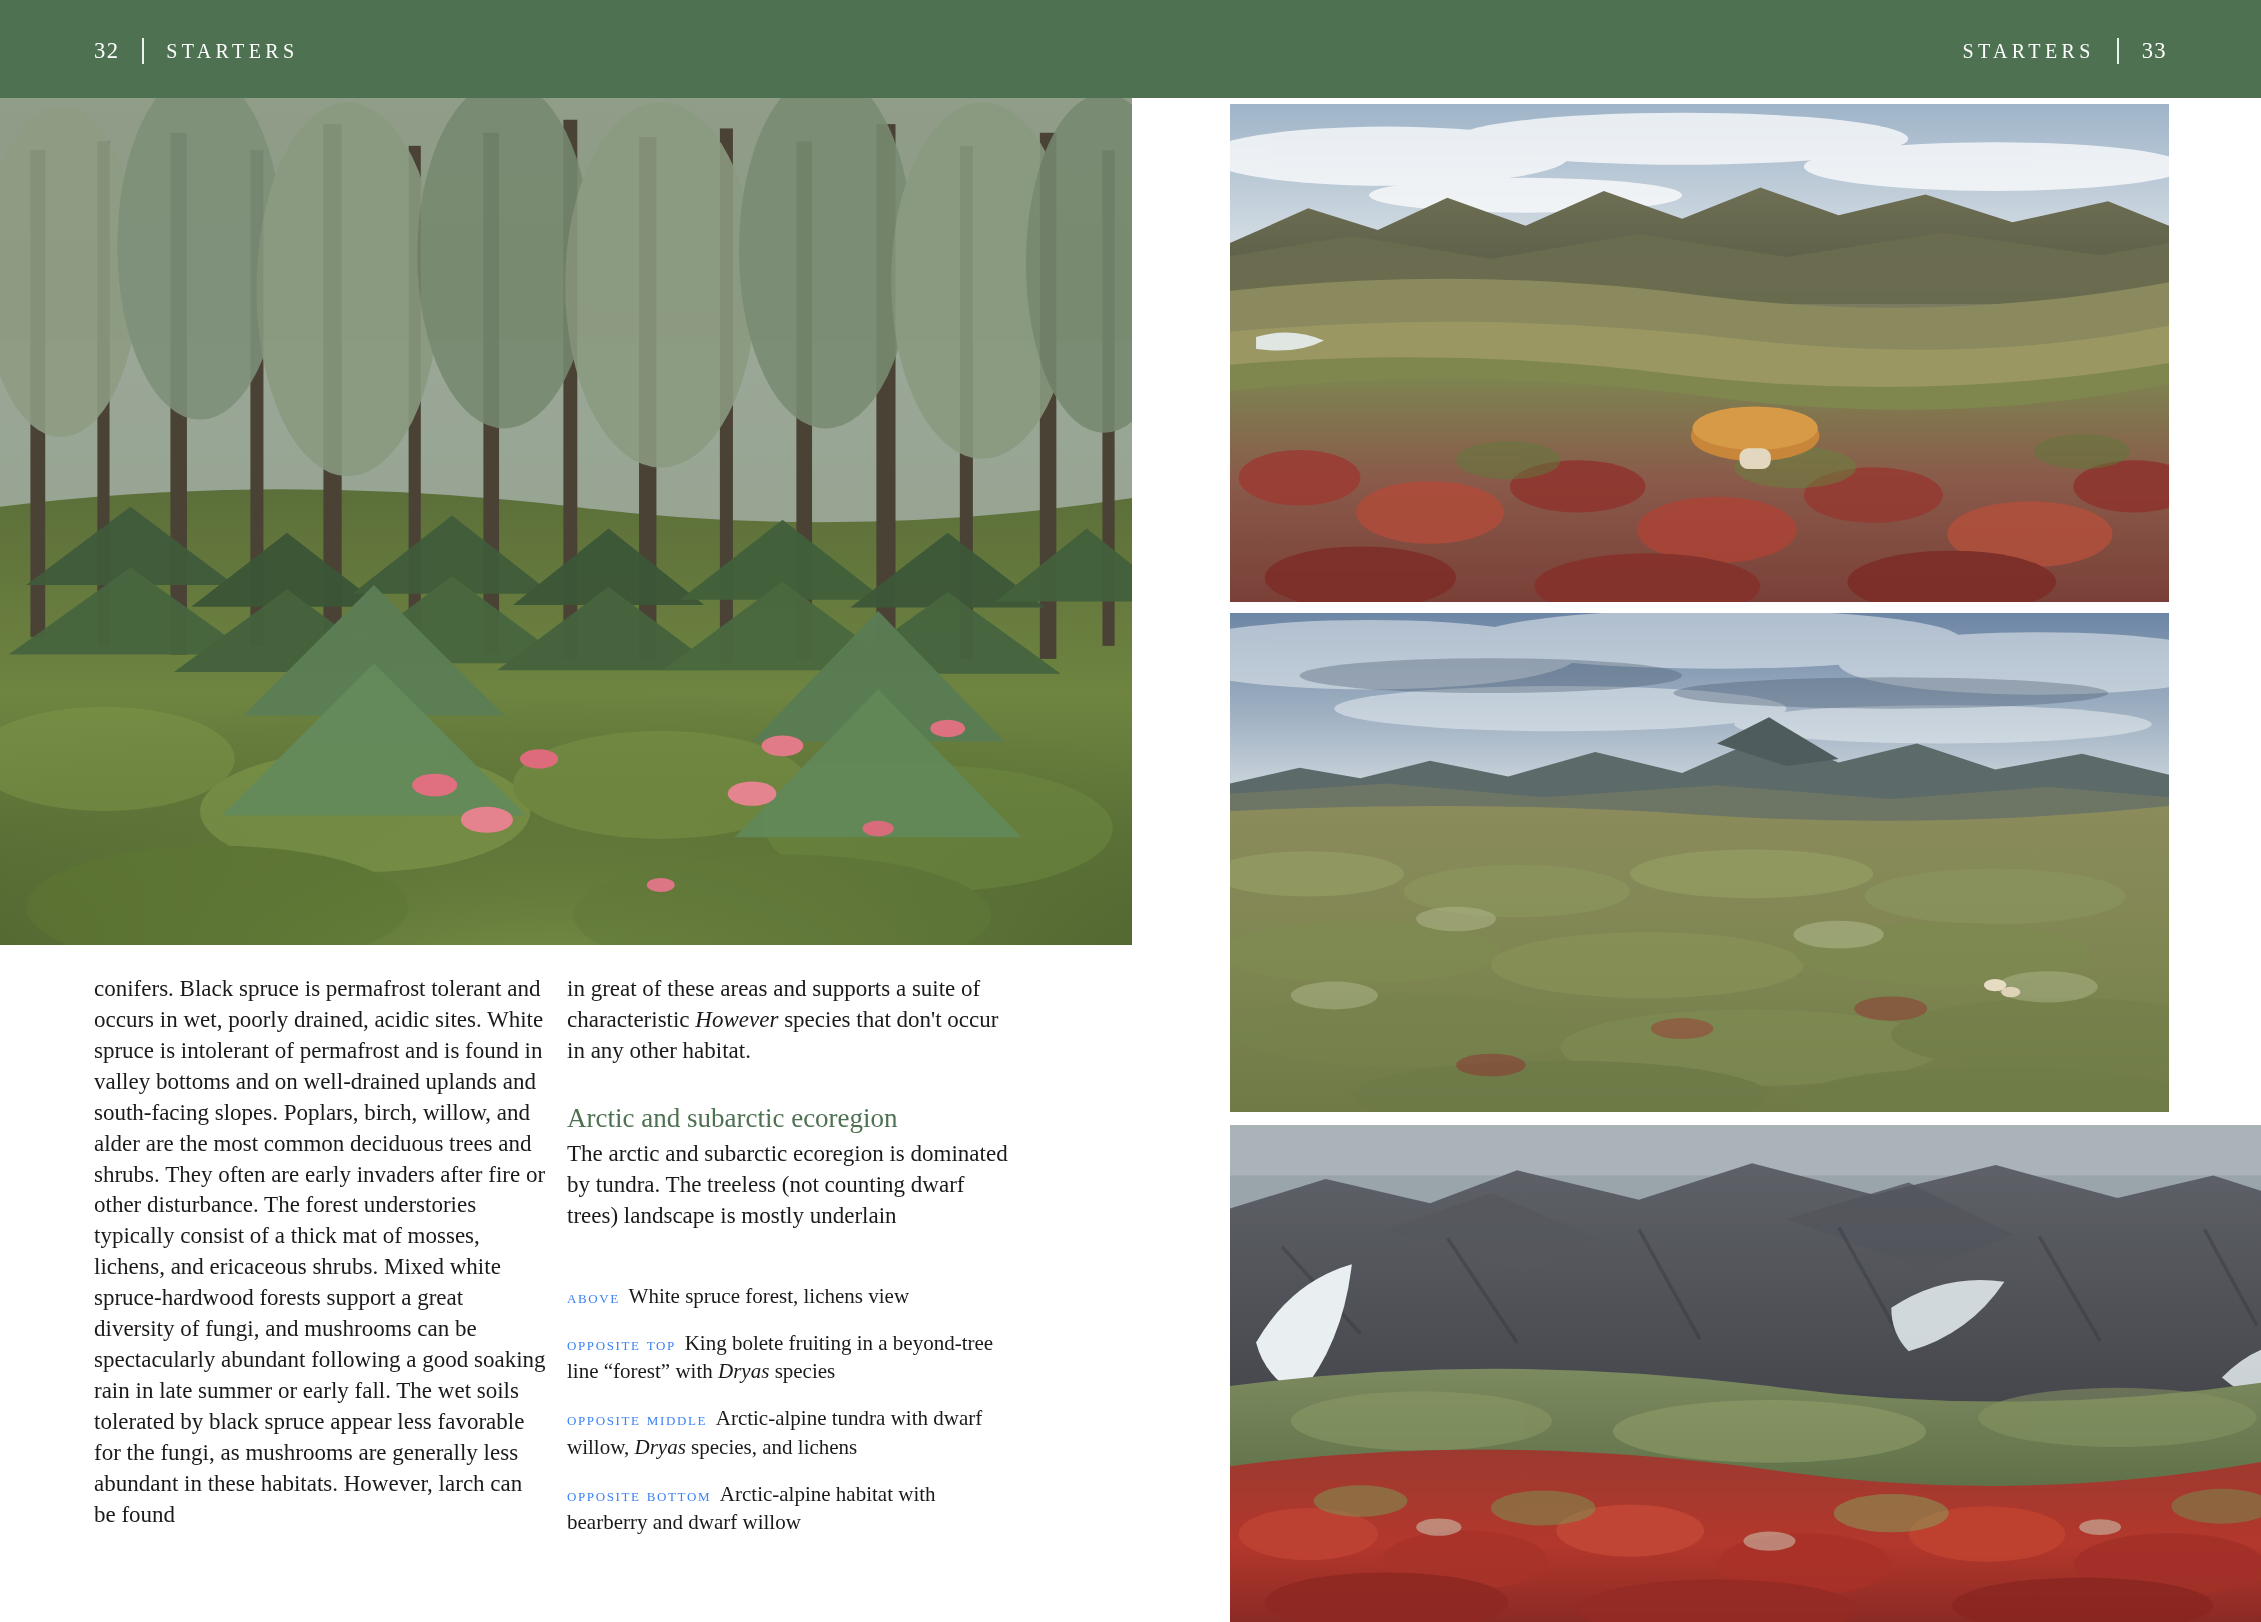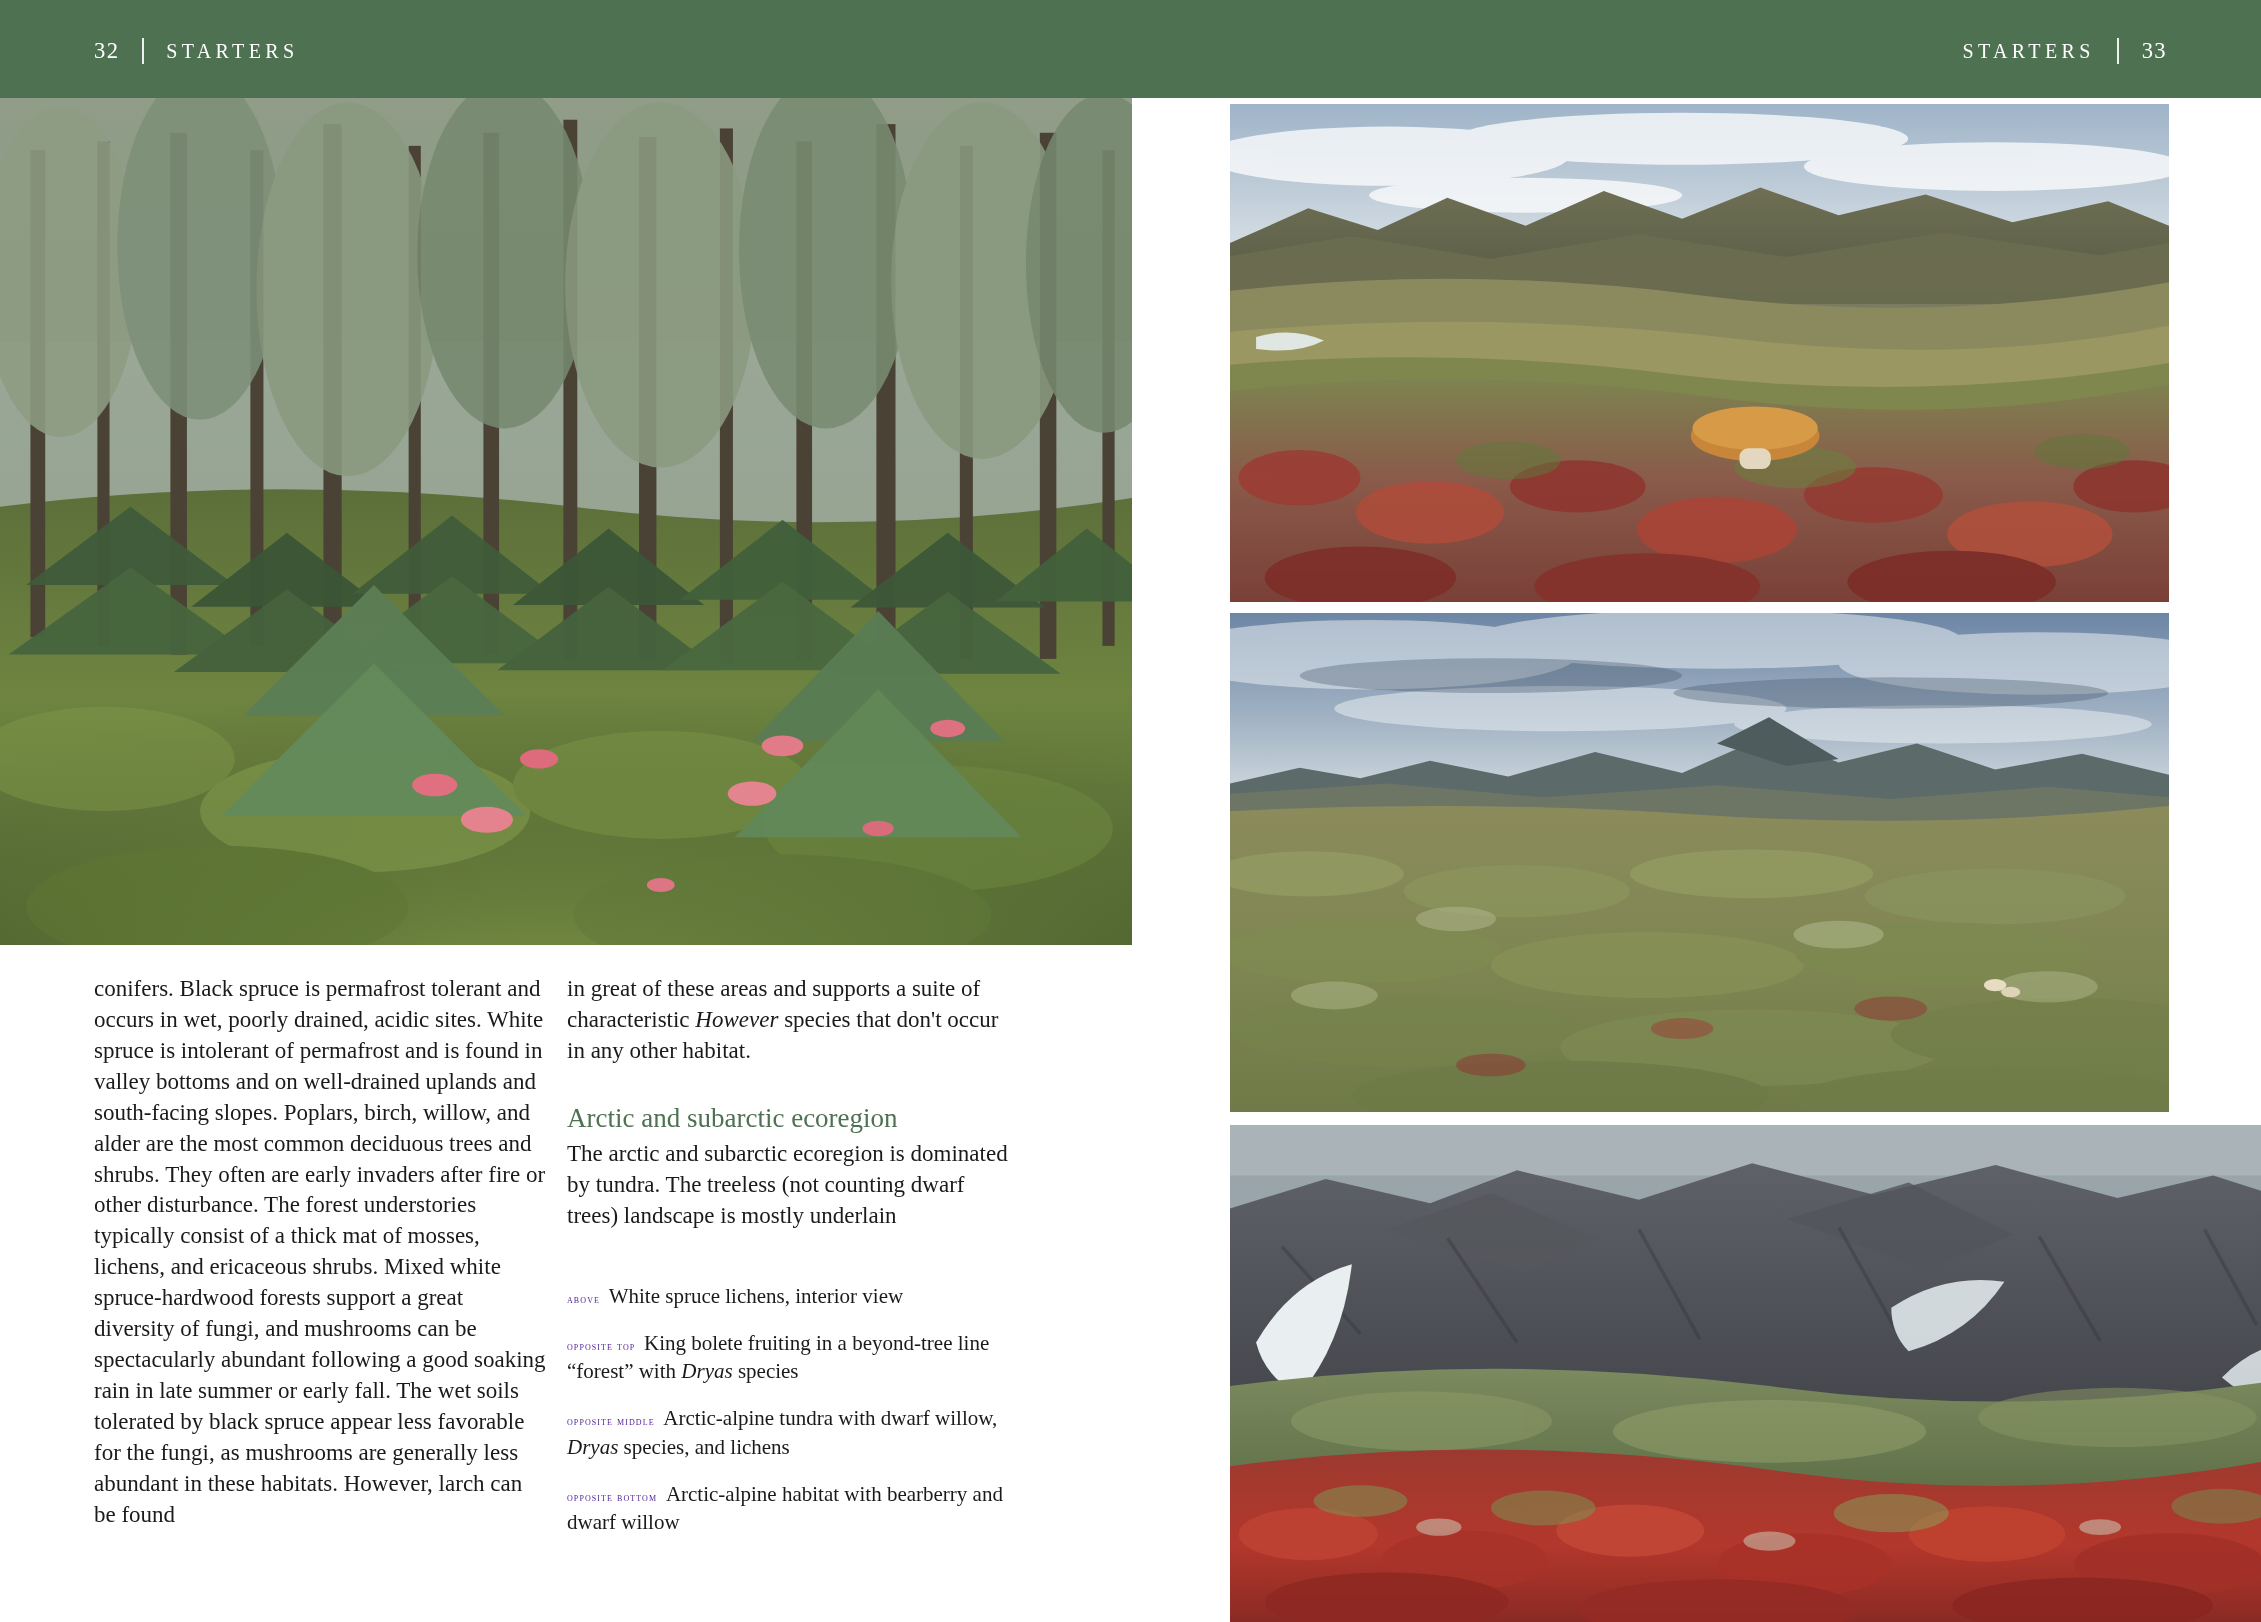--- a/index.html
+++ b/index.html
@@ -115,22 +115,22 @@
   .caption {
     font-size: 21px;
     line-height: 1.34;
     margin-bottom: 19px;
     color: #1a1a1a;
   }
   .caption .lbl {
     font-variant: small-caps;
     text-transform: lowercase;
     letter-spacing: 0.09em;
-    color: #4c1d95;
-    font-size: 12px;
+    color: #3b82f6;
+    font-size: 18px;
   }
   .caption .lbl::first-letter { text-transform: uppercase; }
   .caption .txt { margin-left: 8.7px; }
   em { font-style: italic; }
 
   
   .img-top {
     position: absolute;
     left: 1230px;
     top: 104px;
@@ -283,21 +283,21 @@
 
     <div class="col">
       <p class="body"><span>in great of these areas and supports a suite of characteristic </span><em>However</em><span> species that don't occur in any other habitat.</span></p>
 
       <h2 class="section-head">Arctic and subarctic ecoregion</h2>
       <p class="body">The arctic and subarctic ecoregion is dominated by tundra.  The treeless (not counting dwarf trees) landscape is mostly underlain</p>
 
       <div class="captions">
 
         <div class="caption">
-          <span class="lbl">ABOVE</span><span class="txt">White spruce lichens, interior view</span>
+          <span class="lbl">ABOVE</span><span class="txt">White spruce forest, lichens view</span>
         </div>
 
         <div class="caption">
           <span class="lbl">OPPOSITE TOP</span><span class="txt">King bolete fruiting in a beyond-tree line “forest” with </span><em>Dryas</em><span> species</span>
         </div>
 
         <div class="caption">
           <span class="lbl">OPPOSITE MIDDLE</span><span class="txt">Arctic-alpine tundra with dwarf willow, </span><em>Dryas</em><span> species, and lichens</span>
         </div>
 

